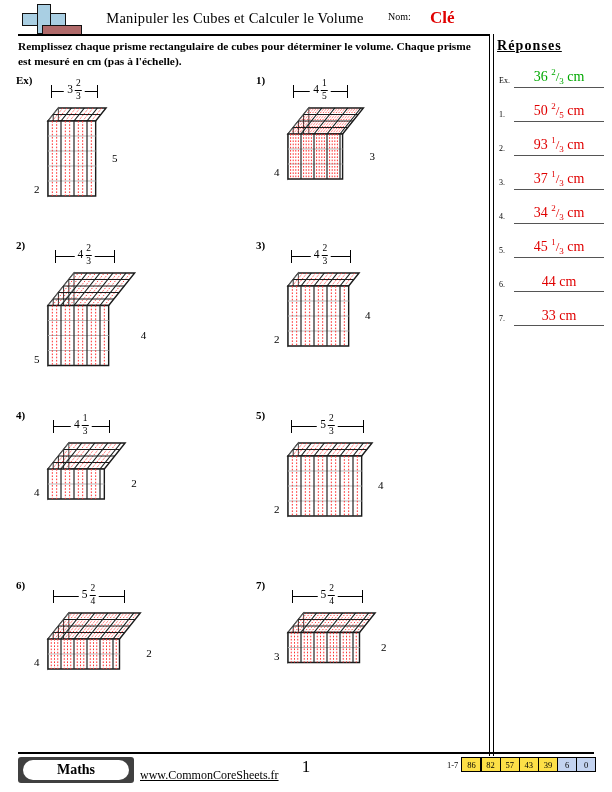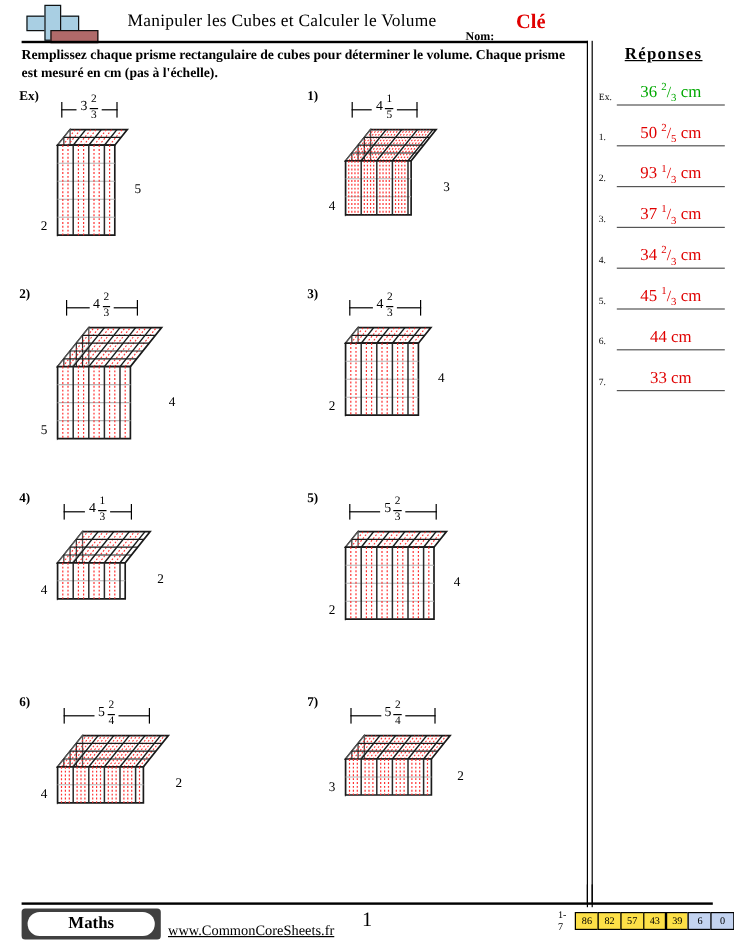--- a/index.html
+++ b/index.html
@@ -17,38 +17,38 @@
   .header{position:absolute;left:0;top:0;width:612px;height:36px;}
   .logo{position:absolute;left:18px;top:4px;width:60px;height:30px;}
   .logo .cross-v{position:absolute;left:19px;top:0px;width:14px;height:30px;background:#a9cfe3;border:1.6px solid #111;box-sizing:border-box;}
   .logo .cross-h{position:absolute;left:4px;top:9px;width:44px;height:13px;background:#a9cfe3;border:1.6px solid #111;box-sizing:border-box;}
   .logo .bar{position:absolute;left:24px;top:21px;width:40px;height:11px;background:#b06a6a;border:1.6px solid #111;box-sizing:border-box;}
 
   .title{
     position:absolute;left:0;top:10px;width:470px;
     text-align:center;font-size:14.5px;letter-spacing:.2px;
   }
-  .nom-label{position:absolute;left:388px;top:25px;font-size:10px;font-weight:bold;font-family:"Liberation Serif",serif;}
+  .nom-label{position:absolute;left:388px;top:11px;font-size:10px;font-weight:normal;font-family:"Liberation Serif",serif;}
   .nom-value{position:absolute;left:430px;top:8px;font-size:17px;font-weight:bold;color:#e00000;font-family:"Liberation Serif",serif;}
 
   .headrule{position:absolute;left:18px;top:34px;width:472px;height:0;border-top:2.2px solid #000;}
 
   
   .instructions{
     position:absolute;left:18px;top:39px;width:458px;
     font-size:11.4px;font-weight:bold;line-height:14.5px;
   }
 
   
   .divider{position:absolute;left:489px;top:34px;width:0;height:722px;border-left:1.3px solid #000;}
   .divider2{position:absolute;left:493px;top:34px;width:0;height:722px;border-left:1.3px solid #000;}
 
   .ans-col{position:absolute;left:497px;top:36px;width:112px;}
   .ans-title{
-    text-align:center;font-size:14px;font-weight:bold;
+    text-align:left;font-size:14px;font-weight:bold;
     text-decoration:underline;letter-spacing:1.1px;
     padding-top:2px;
   }
   .ans-row{position:relative;height:30px;margin-top:4px;}
   .ans-num{position:absolute;left:2px;bottom:3px;font-size:8px;}
   .ans-line{position:absolute;left:17px;bottom:0px;width:90px;border-bottom:1.1px solid #555;}
   .ans-val{
     position:absolute;left:17px;bottom:2px;width:90px;text-align:center;
     font-size:14px;font-weight:normal;color:#e00000;white-space:nowrap;
   }
@@ -92,21 +92,21 @@
   }
   .brand .pill{
     position:absolute;left:5px;top:3px;width:106px;height:20px;
     background:#fff;border-radius:10px;
     display:flex;align-items:center;justify-content:center;
     font-size:14px;font-weight:bold;font-family:"Liberation Serif",serif;
   }
   .site{position:absolute;left:140px;top:768px;font-size:12px;text-decoration:underline;}
   .pagenum{position:absolute;left:0;top:757px;width:612px;text-align:center;font-size:17px;}
 
-  .score{position:absolute;left:465px;top:757px;display:flex;align-items:center;font-size:8.5px;}
+  .score{position:absolute;left:447px;top:757px;display:flex;align-items:center;font-size:8.5px;}
   .score .range{margin-right:4px;}
   .score .box{
     width:18px;height:13px;border:0.9px solid #000;
     display:flex;align-items:center;justify-content:center;
     font-size:8.5px;margin-left:-0.9px;background:#fde047;
   }
   .score .box.hl{background:#c3d3f0;}
   .tickmark{position:absolute;left:489px;top:737px;width:6px;height:16px;}
   .tickmark i{position:absolute;top:0;height:16px;border-left:1.3px solid #000;}
 </style>

